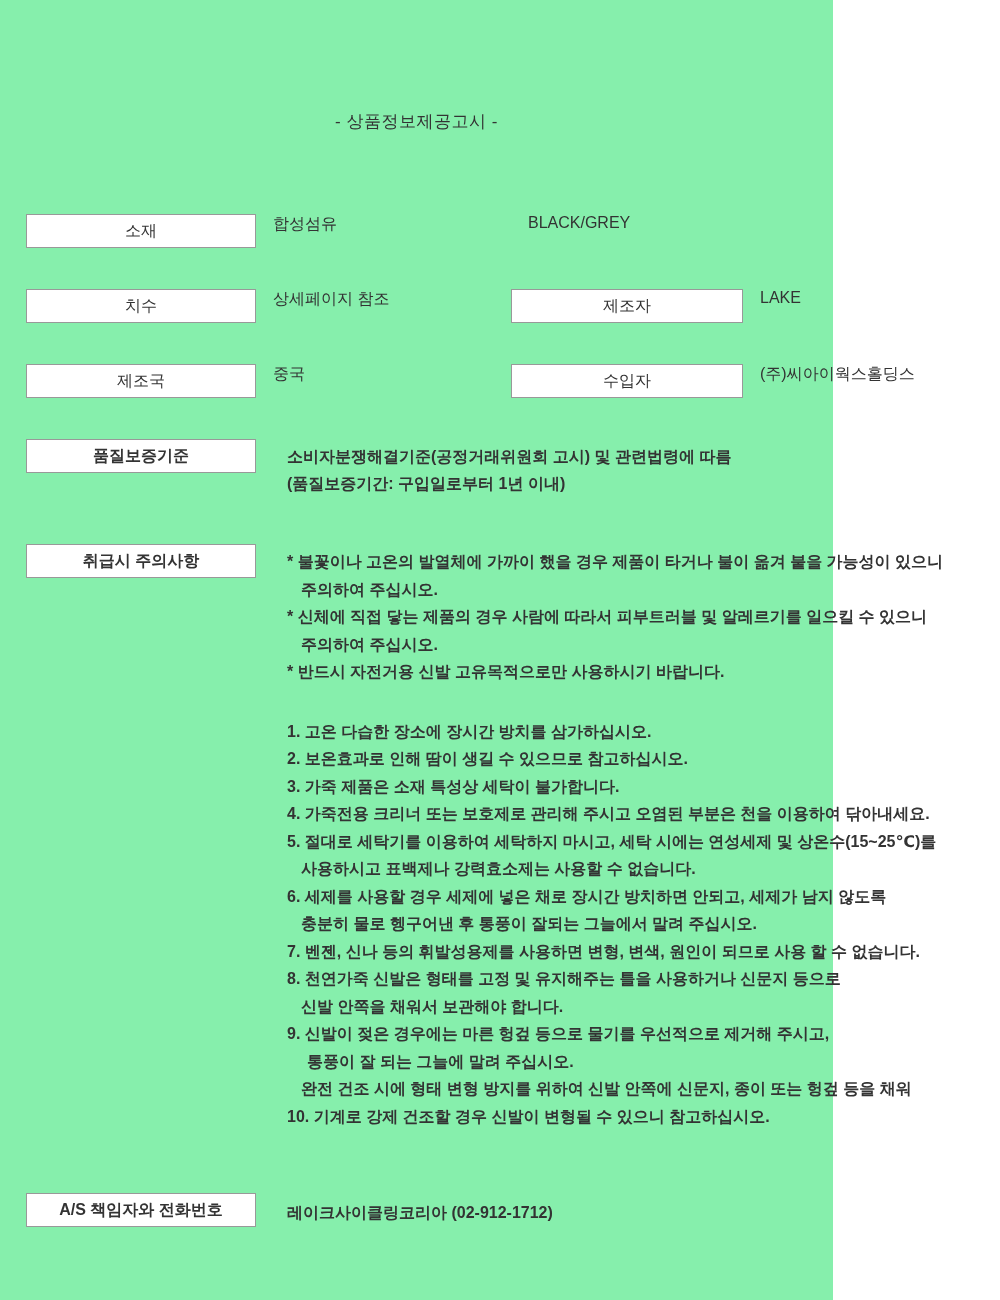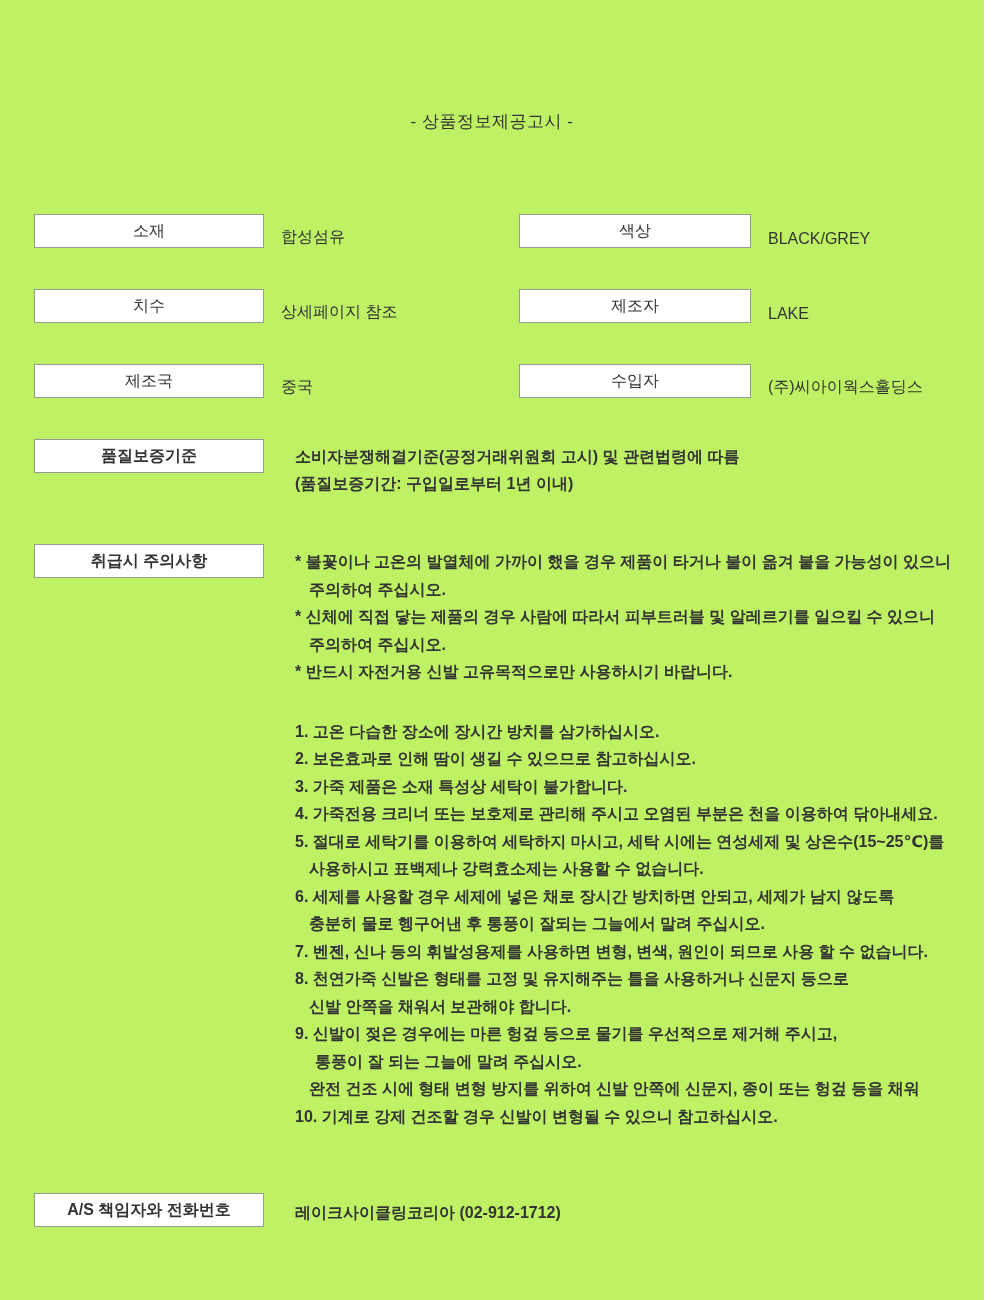--- a/index.html
+++ b/index.html
@@ -6,35 +6,35 @@
   html, body { background: #ffffff; }
   body {
     width: 1000px;
     height: 1300px;
     font-family: "Liberation Sans", "DejaVu Sans", sans-serif;
     color: #333333;
     overflow: hidden;
   }
   .page {
     position: relative;
-    width: 984px;
+    width: 833px;
     min-height: 1300px;
-    padding: 0 34px;
-    background: #bef264;
+    padding: 0 26px;
+    background: #86efac;
   }
   .doc-title {
     padding-top: 110px;
     text-align: center;
     font-size: 17px;
     letter-spacing: 0.5px;
     color: #333333;
   }
   .specs { margin-top: 81px; }
   .spec-row { display: flex; margin-bottom: 41px; }
-  .spec-cell { display: flex; align-items: flex-end; }
+  .spec-cell { display: flex; align-items: flex-start; }
   .spec-cell.left { width: 485px; flex: none; }
   .spec-cell.right { flex: 1; }
   .label-box {
     width: 230px;
     height: 34px;
     flex: none;
     border: 1px solid #999999;
     display: flex;
     align-items: center;
     justify-content: center;
@@ -68,21 +68,20 @@
   <div class="doc-title">- 상품정보제공고시 -</div>
 
   <div class="specs">
 
     <div class="spec-row">
       <div class="spec-cell left">
         <div class="label-box">소재</div>
         <div class="cell-value">합성섬유</div>
       </div>
       <div class="spec-cell right">
-        <div class="label-box">색상</div>
         <div class="cell-value">BLACK/GREY</div>
       </div>
     </div>
 
     <div class="spec-row">
       <div class="spec-cell left">
         <div class="label-box">치수</div>
         <div class="cell-value">상세페이지 참조</div>
       </div>
       <div class="spec-cell right">

